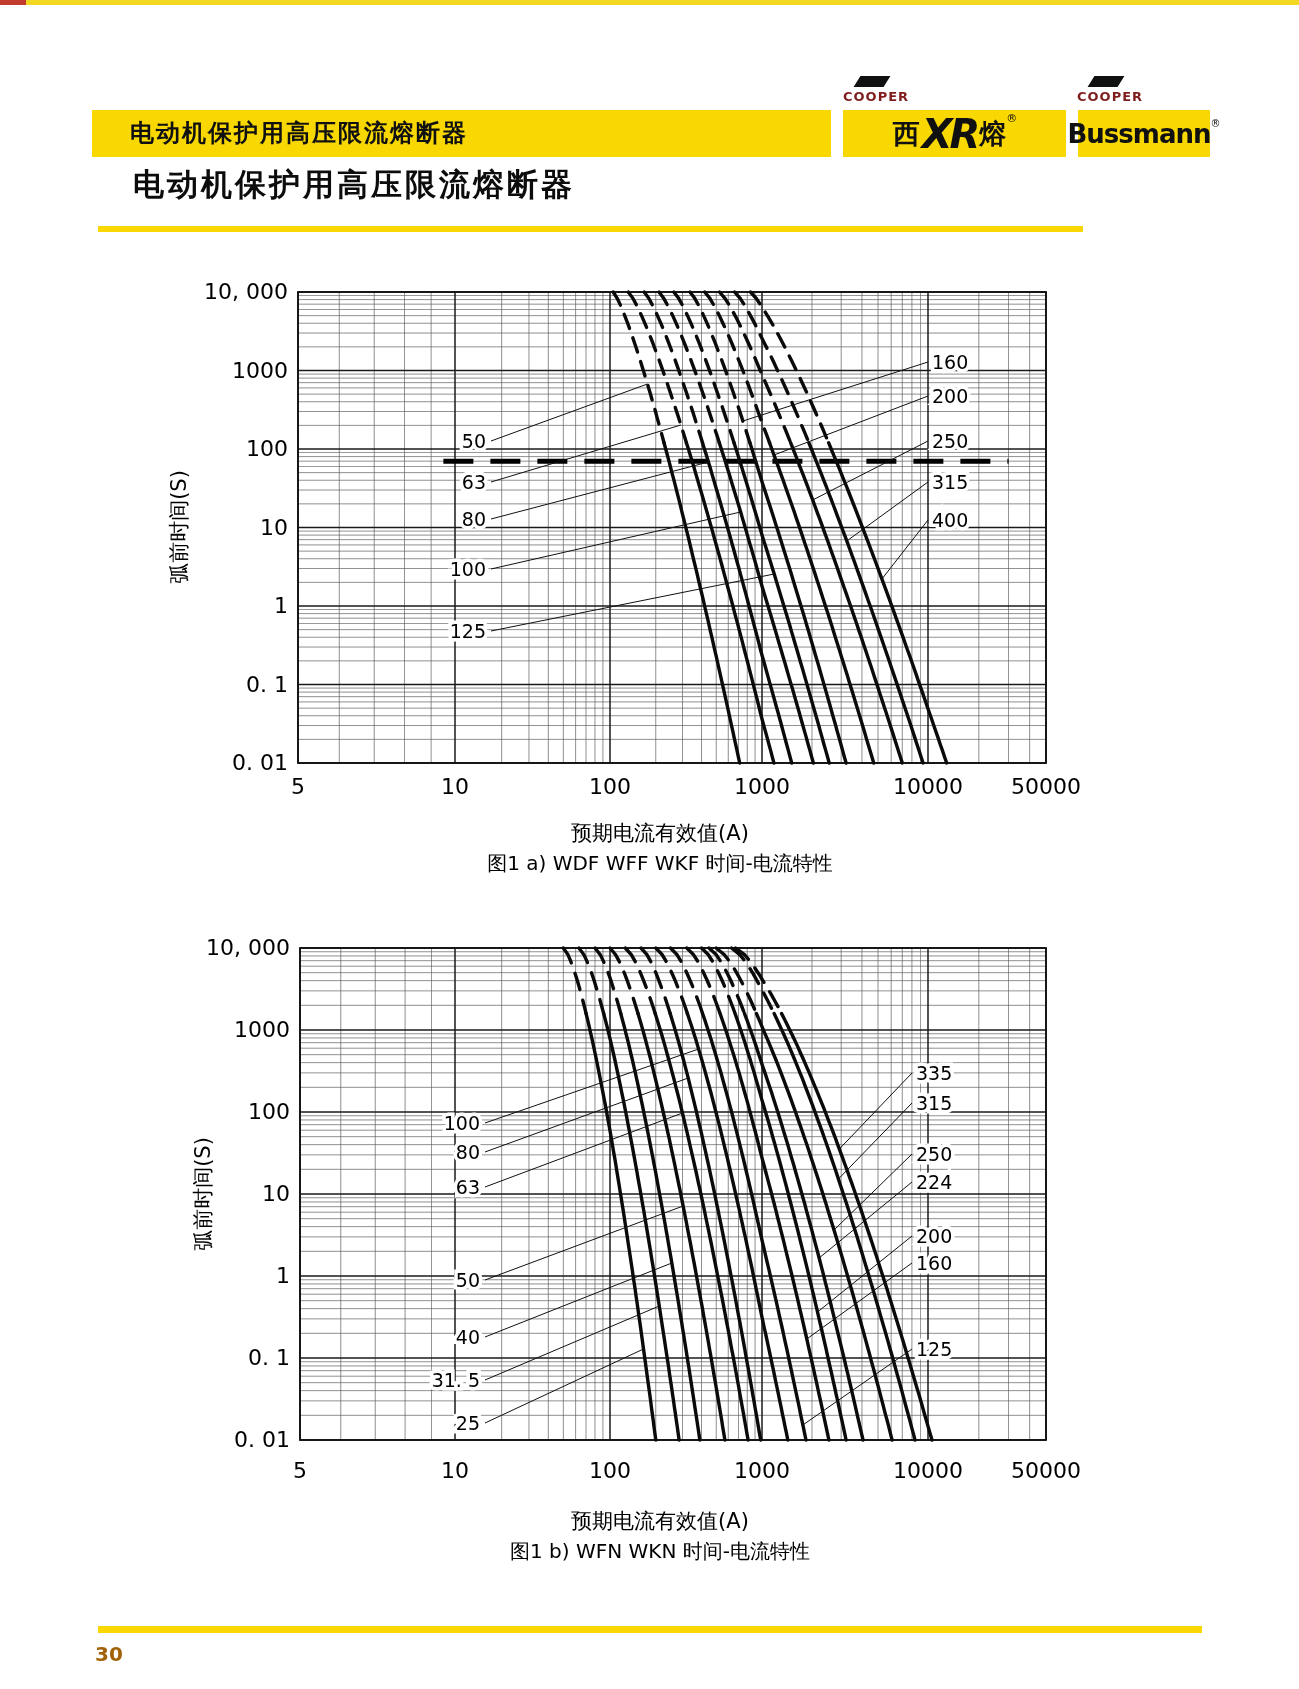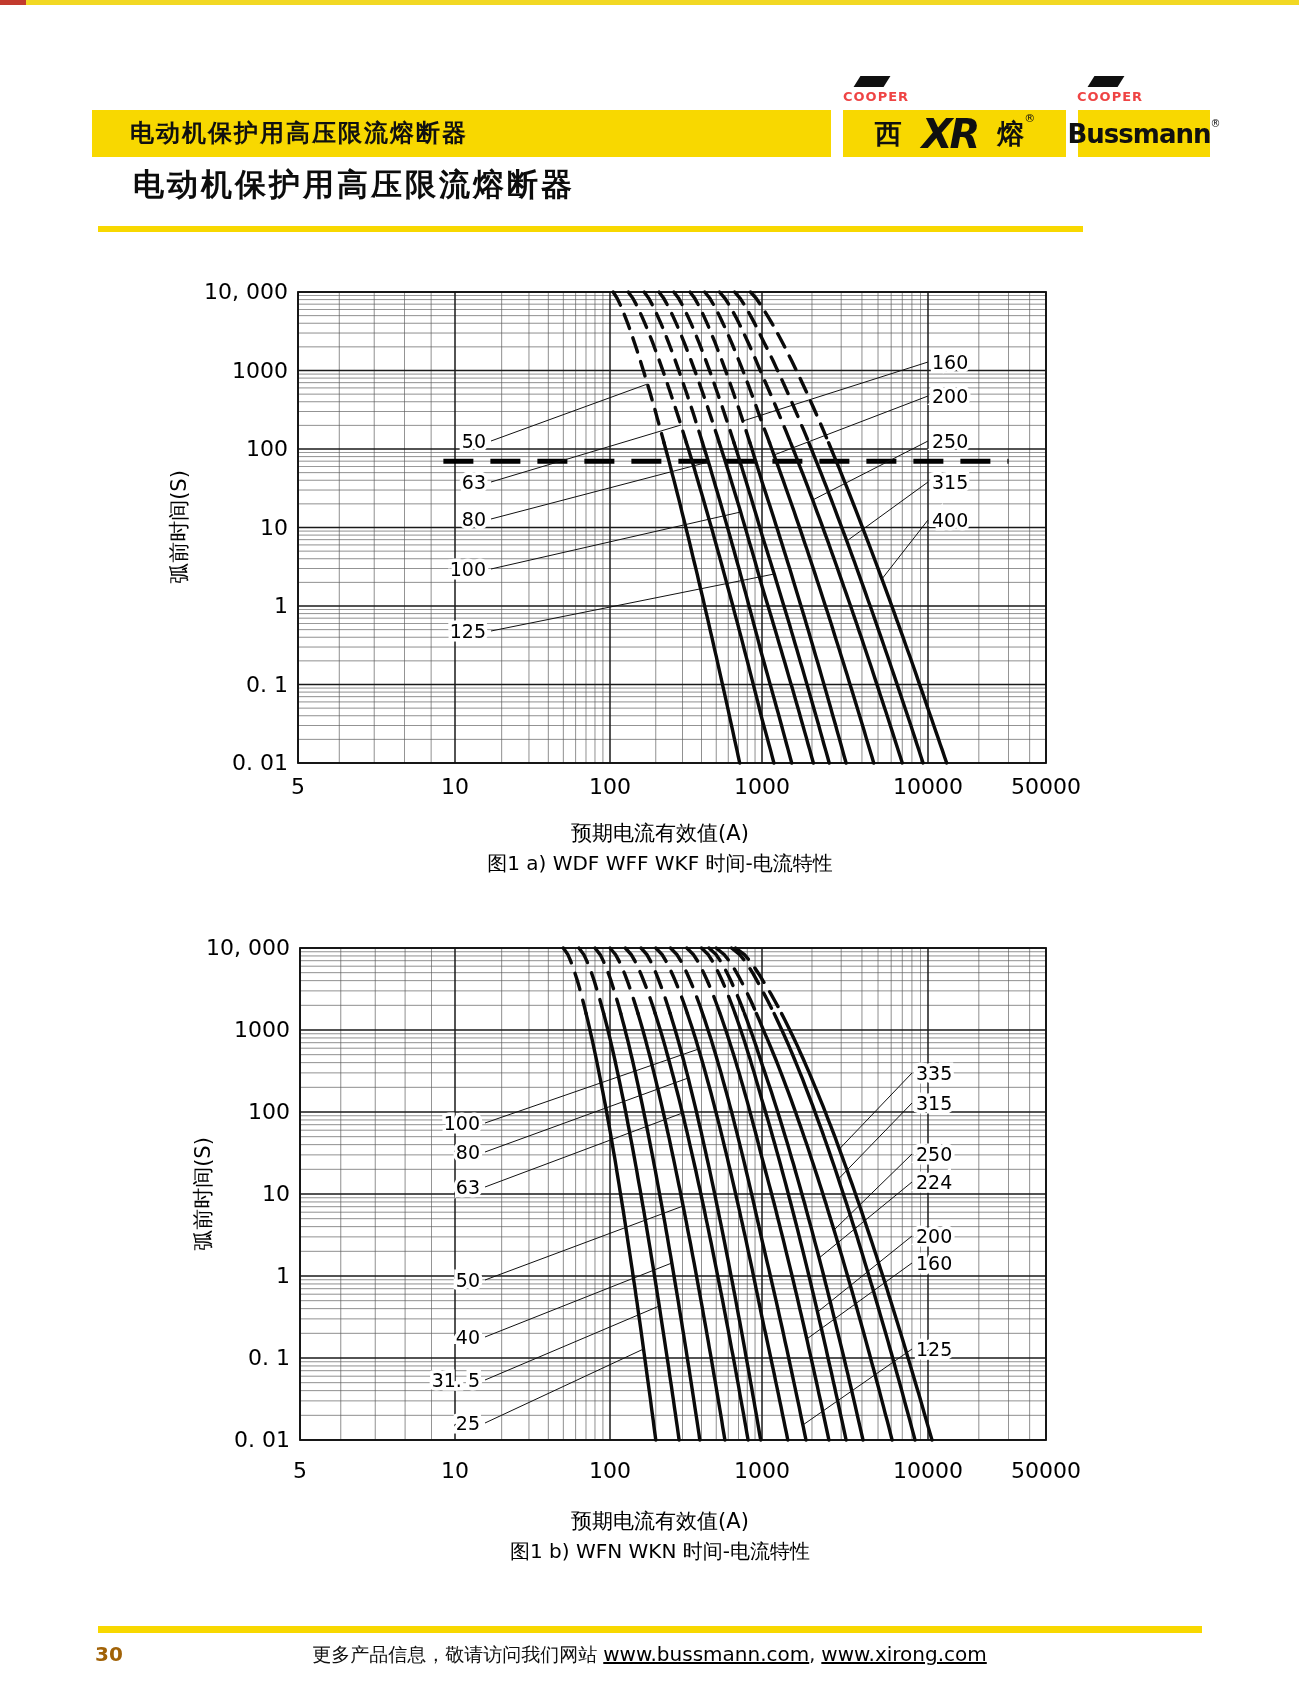--- a/index.html
+++ b/index.html
@@ -7,26 +7,26 @@
         font-family:"DejaVu Sans","Liberation Sans",sans-serif;color:#111;}
   .scan-strip{position:absolute;left:0;top:0;width:1299px;height:5px;background:#f2d823;}
   .scan-chip{position:absolute;left:0;top:0;width:26px;height:5px;background:#c23b2e;}
   .hdr-bar{position:absolute;left:92px;top:110px;width:1118px;height:47px;background:#f8d800;}
   .hdr-text{position:absolute;left:130px;top:110px;height:47px;line-height:47px;
             font-size:24px;font-weight:bold;letter-spacing:2px;color:#101010;}
   .hdr-gap{position:absolute;top:108px;width:12px;height:51px;background:#ffffff;}
   .gap1{left:831px;} .gap2{left:1066px;}
   .cooper{position:absolute;top:76px;width:120px;}
   .cooper .flag{width:30px;height:11px;background:#101010;transform:skewX(-32deg);margin-left:14px;}
-  .cooper .cname{font-size:13px;font-weight:900;letter-spacing:1px;color:#ef4444;margin-top:2px;}
+  .cooper .cname{font-size:13px;font-weight:900;letter-spacing:1px;color:#7f1d1d;margin-top:2px;}
   .coop1{left:843px;} .coop2{left:1077px;}
   .logo-xirong{position:absolute;left:850px;top:110px;width:210px;height:47px;display:flex;
                align-items:center;justify-content:center;color:#101010;}
   .xr-pre,.xr-suf{font-size:27px;font-weight:900;}
-  .xr-mark{font-size:40px;font-weight:900;font-style:italic;letter-spacing:-3px;margin:0 20px;line-height:40px;}
+  .xr-mark{font-size:40px;font-weight:900;font-style:italic;letter-spacing:-3px;margin:0 2px;line-height:40px;}
   .xr-reg{font-size:11px;align-self:flex-start;margin-top:2px;}
   .logo-bussmann{position:absolute;left:1080px;top:110px;width:128px;height:47px;display:flex;
                  align-items:center;justify-content:center;color:#101010;}
   .bus-text{font-size:26px;font-weight:900;letter-spacing:-1px;}
   .bus-reg{font-size:10px;align-self:flex-start;margin-top:8px;}
   .page-title{position:absolute;left:133px;top:164px;font-size:31px;font-weight:900;
               letter-spacing:3px;color:#0c0c0c;}
   .rule{position:absolute;left:98px;top:226px;width:985px;height:6px;background:#f8d800;}
   svg.chart{position:absolute;}
   .foot-rule{position:absolute;left:98px;top:1626px;width:1104px;height:7px;background:#f8d800;}
@@ -389,18 +389,15 @@
       <text x="610" y="1478" font-size="22" text-anchor="middle" fill="#000">100</text>
       <text x="762" y="1478" font-size="22" text-anchor="middle" fill="#000">1000</text>
       <text x="928" y="1478" font-size="22" text-anchor="middle" fill="#000">10000</text>
       <text x="1046" y="1478" font-size="22" text-anchor="middle" fill="#000">50000</text>
       <text x="210" y="1194" font-size="21" text-anchor="middle" fill="#000" transform="rotate(-90 210 1194)">弧前时间(S)</text>
       <text x="660" y="1528" font-size="21" text-anchor="middle" fill="#000">预期电流有效值(A)</text>
       <text x="660" y="1558" font-size="20" text-anchor="middle" fill="#000">图1 b) WFN WKN 时间-电流特性</text>
     </svg>
 
   <div class="foot-rule"></div>
-  <div class="foot-text">
-    <span>更多产品信息，敬请访问我们网站 </span><a href="#">www.bussmann.com</a><span>, </span><a href="#">www.xirong.com</a>
-  </div>
   <div class="page-num">30</div>
 
 </div>
 
 </body></html>

